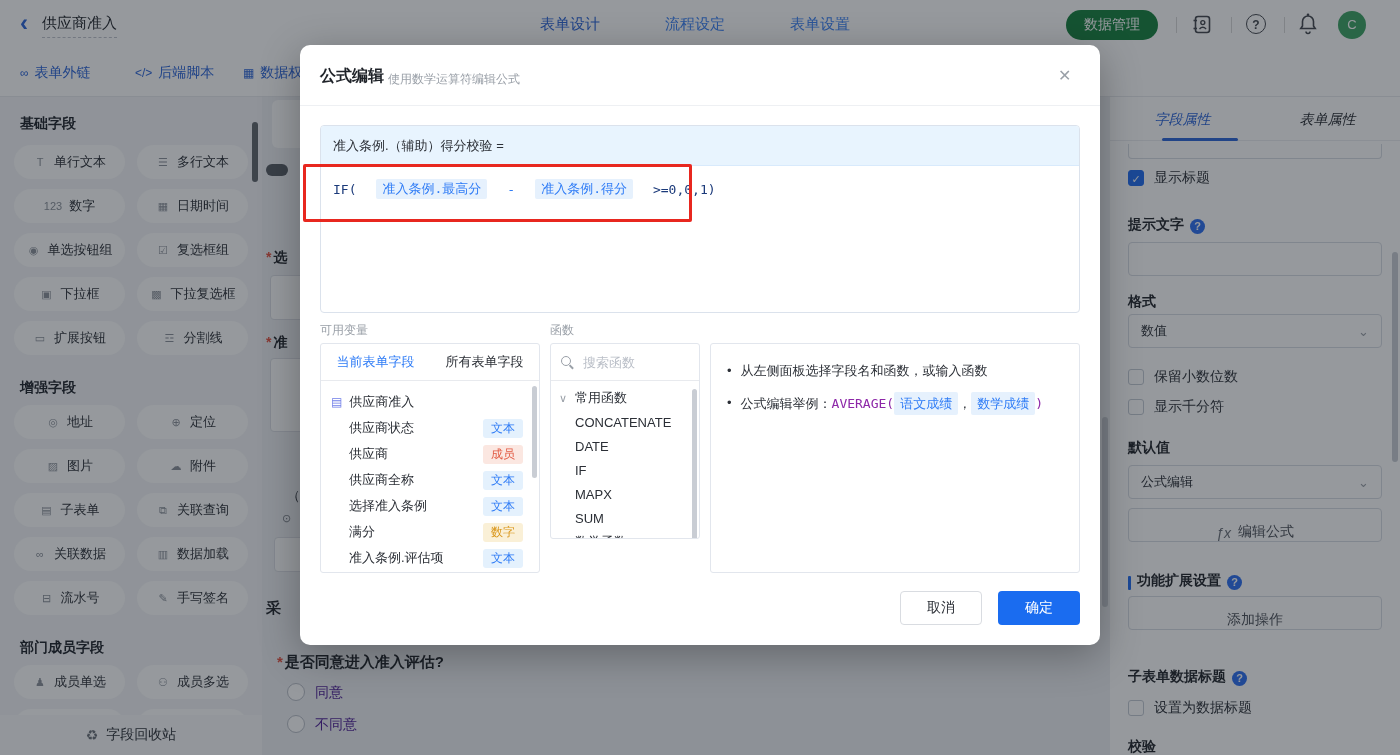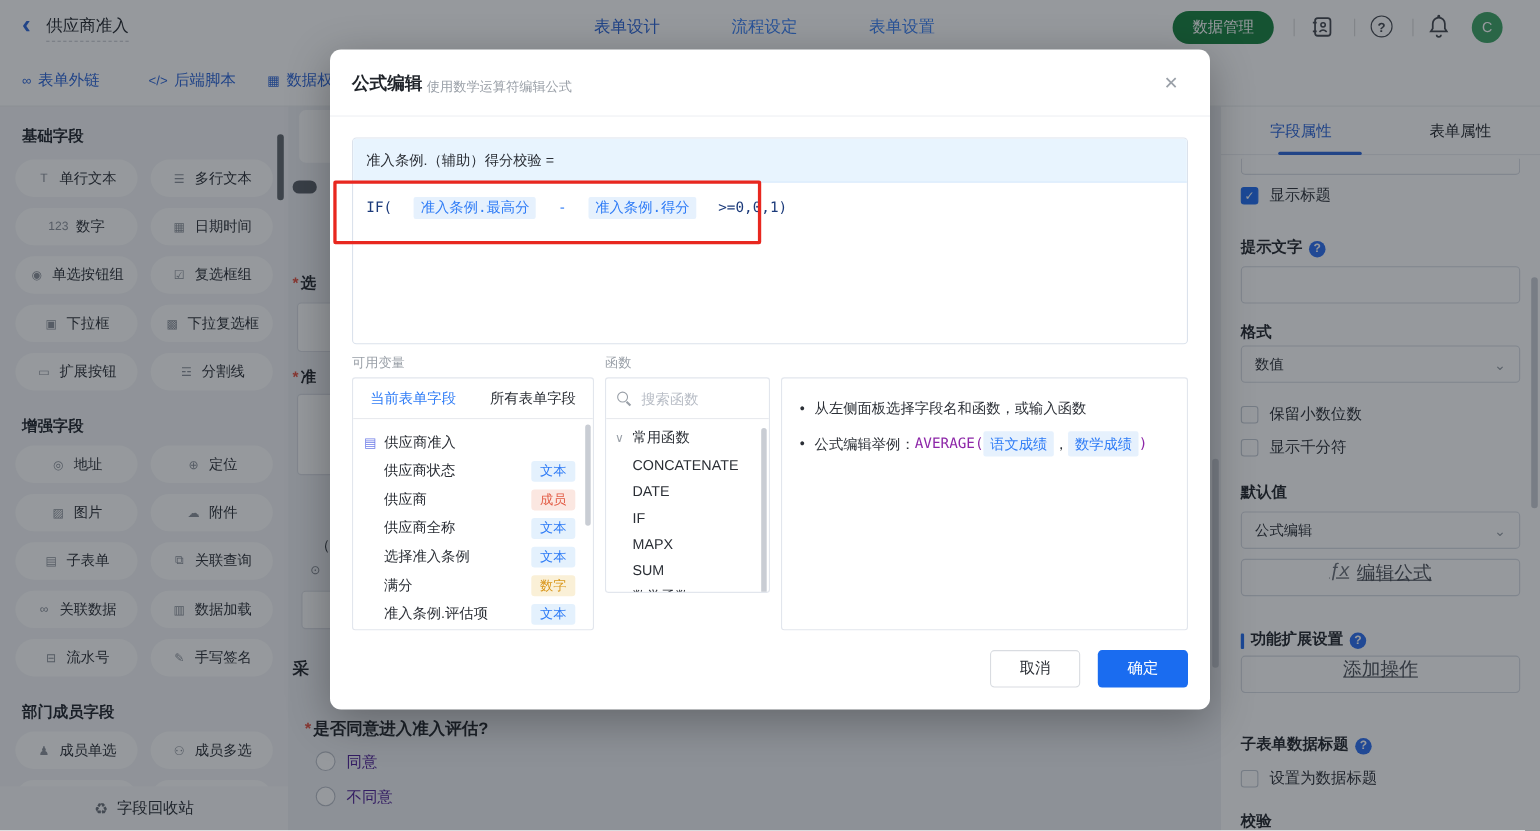--- a/index.html
+++ b/index.html
@@ -100,34 +100,34 @@
   .fnpurple{color:#8d27a8;font-family:"DejaVu Sans Mono",monospace;font-size:13px;}
   .btn-cancel{position:absolute;left:600px;top:546px;width:82px;height:34px;background:#fff;
               border:1px solid #d9dce1;border-radius:4px;font-size:14px;color:#2b2f36;}
   .btn-ok{position:absolute;left:698px;top:546px;width:82px;height:34px;background:#1a6cf0;border:none;
           border-radius:4px;font-size:14px;color:#fff;}
   .redbox{position:absolute;left:303px;top:164px;width:389px;height:58px;border:3px solid #e8271f;
           box-sizing:border-box;z-index:60;border-radius:2px;}
   
   .props{position:absolute;top:97px;left:1110px;width:290px;height:658px;background:#fff;overflow:hidden;}
   .ptabs{position:absolute;top:0;left:0;width:290px;height:44px;border-bottom:1px solid #ebedf0;
-         box-sizing:border-box;display:flex;}
+         box-sizing:border-box;display:flex;font-style:italic;}
   .ptabs span{flex:1;text-align:center;line-height:44px;font-size:14px;}
   .ptab-active{color:#2a64d8;}
   .ptab-idle{color:#1f2329;}
   .ptab-underline{position:absolute;top:41px;left:52px;width:76px;height:3px;background:#2a64d8;border-radius:2px;}
   .plabel{font-size:14px;font-weight:bold;color:#1f2329;display:flex;align-items:flex-end;gap:6px;}
   .qi{display:inline-block;width:15px;height:15px;border-radius:50%;background:#2a6df0;color:#fff;
       font-size:11px;line-height:15px;text-align:center;font-weight:bold;}
   .pinput{box-sizing:border-box;border:1px solid #d8dce3;border-radius:4px;background:#fff;width:254px;height:34px;}
   .pselect{box-sizing:border-box;border:1px solid #d8dce3;border-radius:4px;background:#fff;width:254px;height:34px;
            display:flex;align-items:center;justify-content:space-between;padding:0 12px;font-size:13px;color:#2b2f36;}
   .pselect .caret{color:#9aa0a8;font-size:13px;}
   .pbtn{box-sizing:border-box;border:1px solid #d8dce3;border-radius:4px;background:#fff;width:254px;height:34px;
-        display:flex;align-items:flex-start;justify-content:center;gap:7px;font-size:17px;color:#4a4f57;text-decoration:underline;}
+        display:flex;align-items:flex-end;justify-content:center;gap:7px;font-size:14px;color:#4a4f57;}
   .cbrow{display:flex;align-items:center;gap:10px;}
   .cb{width:16px;height:16px;border:1px solid #c4cad3;border-radius:3px;background:#fff;box-sizing:border-box;}
   .cb.on{background:#1f6cf0;border-color:#1f6cf0;color:#fff;font-size:11px;line-height:16px;text-align:center;}
   .cblabel{font-size:14px;color:#2b2f36;}
   .bluebar{width:3px;height:14px;background:#1f6cf0;border-radius:1px;}
   .toggle-frag{width:22px;height:12px;border-radius:6px;background:#565b63;}
   .eyeg{color:#7d828a;font-size:11px;}
   svg{display:block;}
 </style>
 </head>

